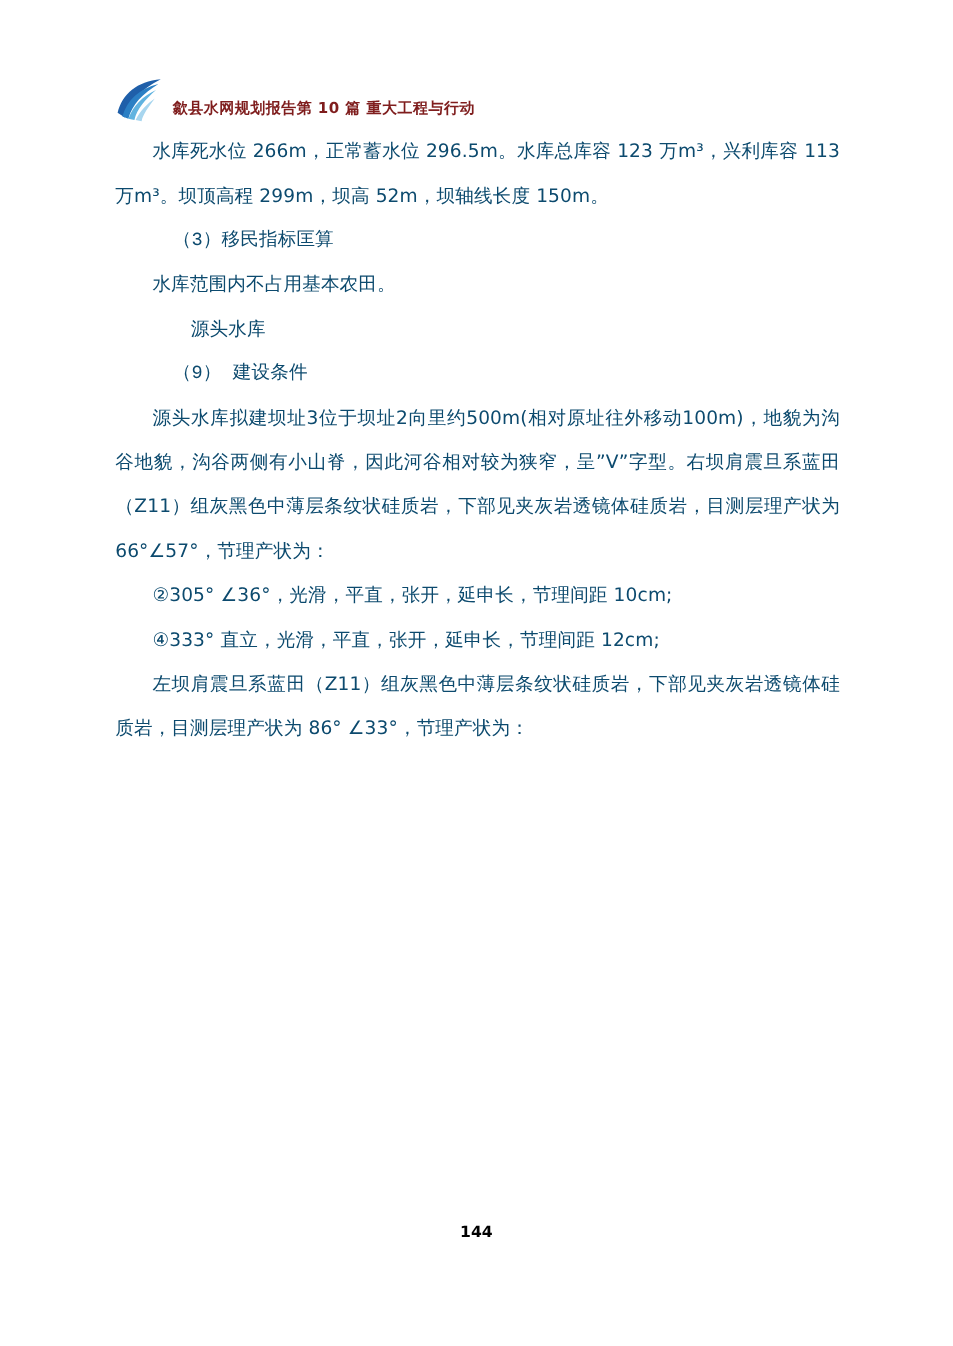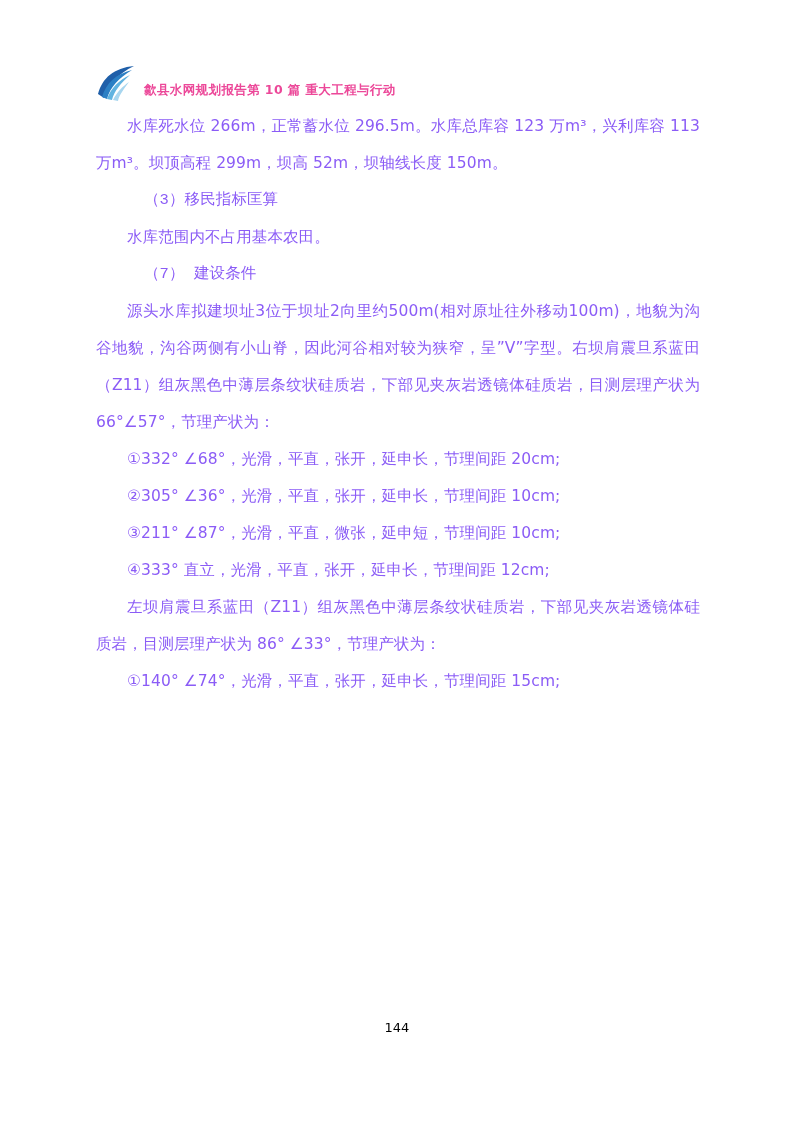--- a/index.html
+++ b/index.html
@@ -36,57 +36,58 @@
   }
   .header-logo {
     width: 42px;
     height: 38px;
     flex: 0 0 auto;
     margin-right: 6px;
   }
   .header-title {
     font-size: 12.5px;
     font-weight: bold;
-    color: #ec4899;
+    color: #7f1d1d;
     letter-spacing: 0.4px;
     white-space: nowrap;
     line-height: 1.2;
     padding-top: 12px;
   }
 
   
   .content {
     position: absolute;
     left: 96px;
     top: 108px;
     width: 604px;
   }
   p {
     margin: 0 0 0 0;
     font-size: 15.5px;
     line-height: 37px;
     text-align: justify;
     text-justify: inter-ideograph;
     letter-spacing: 0.1px;
-    color: #8b5cf6;
+    color: #0c4a6e;
   }
   p.ind1 { text-indent: 31px; }
   p.ind2 { text-indent: 48px; font-family: Liberation Mono, monospace; }
   p.ind3 { text-indent: 63px; }
 
   
   .page-number {
     position: absolute;
     left: 0;
     top: 1020px;
     width: 794px;
     text-align: center;
     font-size: 13px;
     color: #000;
     font-family: "DejaVu Sans", "Liberation Sans", sans-serif;
+    font-weight: bold;
   }
 </style>
 </head>
 <body>
 
 <div class="page">
 
   <div class="header">
     <svg class="header-logo" viewBox="0 0 42 38" xmlns="http://www.w3.org/2000/svg">
       <path d="M2 30 C 6 14, 18 4, 38 2 C 22 10, 12 20, 8 34 Z" fill="#1f5fa9"></path>
@@ -94,25 +95,23 @@
       <path d="M11 35 C 15 24, 23 16, 34 11 C 25 19, 18 27, 16 36 Z" fill="#61b3e0"></path>
       <path d="M17 36 C 21 28, 27 22, 33 18 C 28 25, 23 31, 22 37 Z" fill="#a8d6ef"></path>
     </svg>
     <div class="header-title">歙县水网规划报告第 10 篇  重大工程与行动</div>
   </div>
 
   <div class="content">
     <p class="ind1">水库死水位 266m，正常蓄水位 296.5m。水库总库容 123 万m³，兴利库容 113 万m³。坝顶高程 299m，坝高 52m，坝轴线长度 150m。</p>
     <p class="ind2">（3）移民指标匡算</p>
     <p class="ind1">水库范围内不占用基本农田。</p>
-    <p class="ind2">（7） 建设条件</p>
+    <p class="ind3">源头水库</p>
+    <p class="ind2">（9） 建设条件</p>
     <p class="ind1">源头水库拟建坝址3位于坝址2向里约500m(相对原址往外移动100m)，地貌为沟谷地貌，沟谷两侧有小山脊，因此河谷相对较为狭窄，呈”V”字型。右坝肩震旦系蓝田（Z11）组灰黑色中薄层条纹状硅质岩，下部见夹灰岩透镜体硅质岩，目测层理产状为 66°∠57°，节理产状为：</p>
-    <p class="ind1">①332° ∠68°，光滑，平直，张开，延申长，节理间距 20cm;</p>
     <p class="ind1">②305° ∠36°，光滑，平直，张开，延申长，节理间距 10cm;</p>
-    <p class="ind1">③211° ∠87°，光滑，平直，微张，延申短，节理间距 10cm;</p>
     <p class="ind1">④333° 直立，光滑，平直，张开，延申长，节理间距 12cm;</p>
     <p class="ind1">左坝肩震旦系蓝田（Z11）组灰黑色中薄层条纹状硅质岩，下部见夹灰岩透镜体硅质岩，目测层理产状为 86° ∠33°，节理产状为：</p>
-    <p class="ind1">①140° ∠74°，光滑，平直，张开，延申长，节理间距 15cm;</p>
   </div>
 
   <div class="page-number">144</div>
 
 </div>
 
 </body></html>

